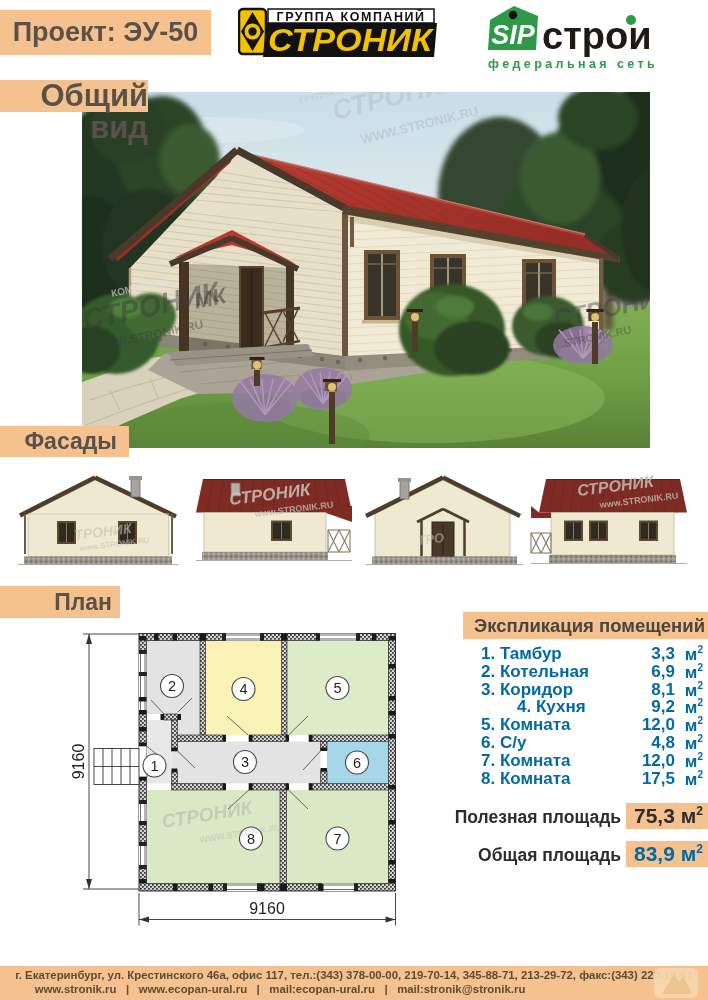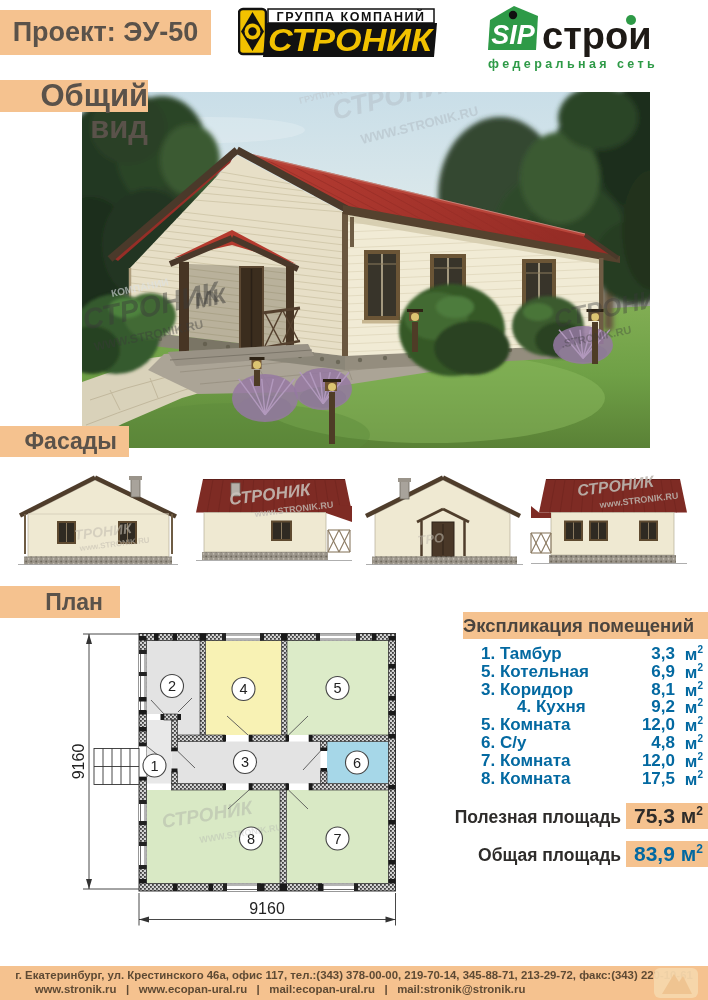--- a/index.html
+++ b/index.html
@@ -783,27 +783,27 @@
 
 <circle cx="251" cy="838.5" r="11.5" fill="#fff" stroke="#444" stroke-width="1.1"></circle>
       <text x="251" y="843.5" font-size="14.5" fill="#222" font-family="Liberation Sans,sans-serif" text-anchor="middle">8</text>
 
 <g font-family="Liberation Sans,sans-serif" font-weight="bold" opacity="0.33">
 <text x="163" y="828" font-size="19" font-style="italic" fill="#9a9a9a" transform="rotate(-9 163 828)">СТРОНИК</text>
 <text x="200" y="843" font-size="9" fill="#aaa" transform="rotate(-9 200 843)">WWW.STRONIK.RU</text>
 </g>
 </svg>
 
-<div class="peach lab" style="left:0;top:586px;width:120px;height:32px;font-size:23px;line-height:32px;text-align:right;padding-right:17px;box-sizing:border-box;z-index:5;">План</div>
-
-<div class="peach lab" style="left:463px;top:612px;width:245px;height:27px;font-size:18.5px;line-height:27px;color:#4A443E;box-sizing:border-box;white-space:nowrap;">Экспликация помещений</div>
+<div class="peach lab" style="left:0;top:586px;width:120px;height:32px;font-size:23px;line-height:32px;text-align:right;padding-right:8px;box-sizing:border-box;z-index:5;">План</div>
+
+<div class="peach lab" style="left:463px;top:612px;width:245px;height:27px;font-size:18.5px;line-height:27px;color:#4A443E;padding-left:11px;box-sizing:border-box;white-space:nowrap;">Экспликация помещений</div>
 
 <div class="abs" style="left:481px;top:644px;width:222px;font-size:17px;color:#0369a1;font-weight:bold;">
 <div style="position:relative;height:17.8px;"><span>1. Тамбур</span><span style="position:absolute;right:28px;">3,3</span><span style="position:absolute;right:0;">м<sup style="font-size:10px;">2</sup></span></div>
-<div style="position:relative;height:17.8px;"><span>5. Котельная</span><span style="position:absolute;right:28px;">6,9</span><span style="position:absolute;right:0;">м<sup style="font-size:10px;">2</sup></span></div>
+<div style="position:relative;height:17.8px;"><span>2. Котельная</span><span style="position:absolute;right:28px;">6,9</span><span style="position:absolute;right:0;">м<sup style="font-size:10px;">2</sup></span></div>
 <div style="position:relative;height:17.8px;"><span>3. Коридор</span><span style="position:absolute;right:28px;">8,1</span><span style="position:absolute;right:0;">м<sup style="font-size:10px;">2</sup></span></div>
 <div style="position:relative;height:17.8px;margin-left:36px;"><span>4. Кухня</span><span style="position:absolute;right:28px;">9,2</span><span style="position:absolute;right:0;">м<sup style="font-size:10px;">2</sup></span></div>
 <div style="position:relative;height:17.8px;"><span>5. Комната</span><span style="position:absolute;right:28px;">12,0</span><span style="position:absolute;right:0;">м<sup style="font-size:10px;">2</sup></span></div>
 <div style="position:relative;height:17.8px;"><span>6. С/у</span><span style="position:absolute;right:28px;">4,8</span><span style="position:absolute;right:0;">м<sup style="font-size:10px;">2</sup></span></div>
 <div style="position:relative;height:17.8px;"><span>7. Комната</span><span style="position:absolute;right:28px;">12,0</span><span style="position:absolute;right:0;">м<sup style="font-size:10px;">2</sup></span></div>
 <div style="position:relative;height:17.8px;"><span>8. Комната</span><span style="position:absolute;right:28px;">17,5</span><span style="position:absolute;right:0;">м<sup style="font-size:10px;">2</sup></span></div>
 </div>
 
 <div class="peach" style="left:626px;top:803px;width:82px;height:26px;"></div>
 <div class="abs" style="right:87px;top:807px;font-size:17.5px;font-weight:bold;color:#2E2C2A;white-space:nowrap;">Полезная площадь</div>

